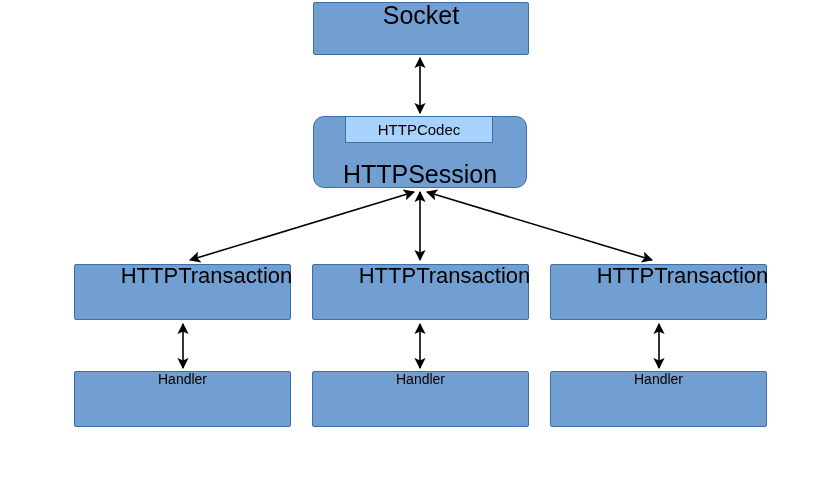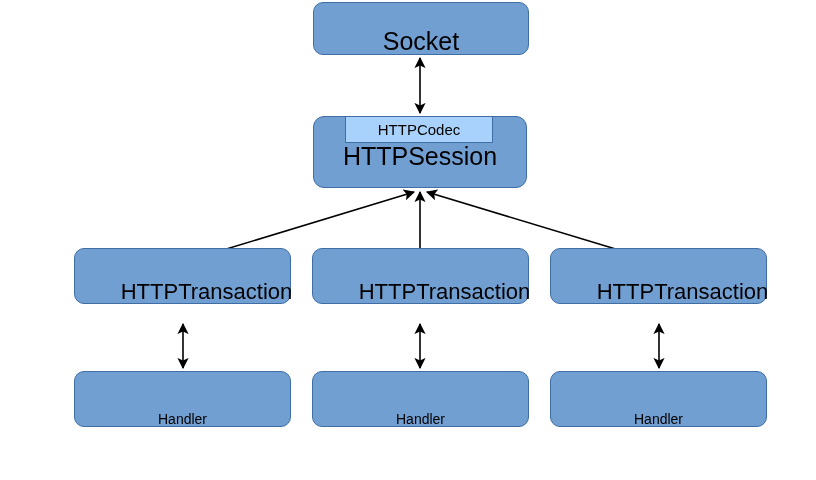--- a/index.html
+++ b/index.html
@@ -16,23 +16,23 @@
     width: 816px;
     height: 480px;
     background: #ffffff;
     overflow: hidden;
   }
   .node {
     position: absolute;
     box-sizing: border-box;
     background: #729fd2;
     border: 1px solid #3f6ea5;
-    border-radius: 10px;
+    border-radius: 2px;
     display: flex;
-    align-items: flex-end;
+    align-items: flex-start;
     justify-content: center;
     color: #000000;
     font-family: "Liberation Sans", sans-serif;
     white-space: nowrap;
   }
   .node-label {
     display: block;
     line-height: 1;
   }
   
@@ -45,21 +45,21 @@
   }
   
   #node-httpsession {
     left: 313px;
     top: 116px;
     width: 214px;
     height: 72px;
     border-radius: 11px;
     align-items: flex-end;
     justify-content: center;
-    padding-bottom: 18px;
+    padding-bottom: 0;
     font-size: 25px;
   }
   #node-httpcodec {
     position: absolute;
     box-sizing: border-box;
     left: 345px;
     top: 116px;
     width: 148px;
     height: 27px;
     background: #a8d2fb;
@@ -68,21 +68,21 @@
     display: flex;
     align-items: center;
     justify-content: center;
     font-size: 15px;
     color: #000000;
     font-family: "Liberation Sans", sans-serif;
     white-space: nowrap;
   }
   
   .node-transaction {
-    top: 248px;
+    top: 264px;
     height: 56px;
     font-size: 22px;
     padding-left: 48px;
   }
   #node-transaction-0 { left: 74px;  width: 217px; }
   #node-transaction-1 { left: 312px; width: 217px; }
   #node-transaction-2 { left: 550px; width: 217px; }
   
   .node-handler {
     top: 371px;

